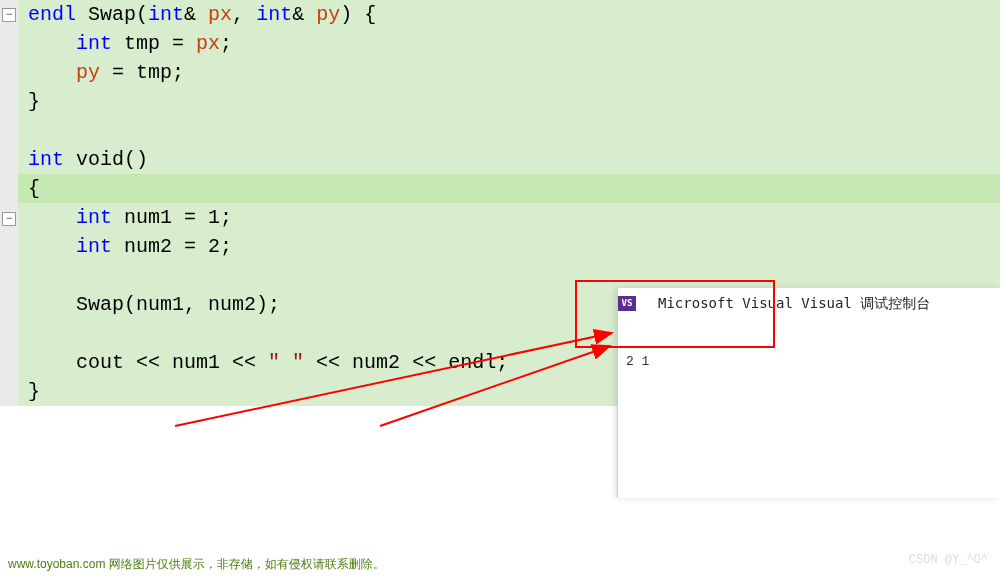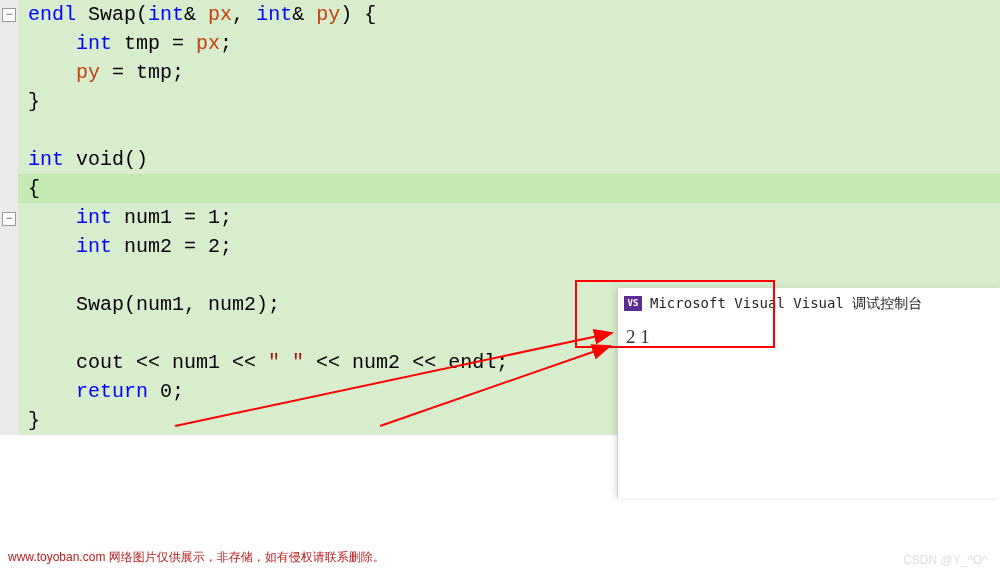--- a/index.html
+++ b/index.html
@@ -61,44 +61,44 @@
       width: 383px;
       height: 210px;
       background: #fff;
       border-left: 1px solid #ccc;
       box-shadow: -2px 0 6px rgba(0,0,0,0.12);
       font-family: 'Microsoft YaHei', Consolas, monospace;
     }
     .console-titlebar {
       height: 30px;
       line-height: 30px;
-      padding-left: 6px;
       font-size: 14px;
       display: flex;
       align-items: center;
-      gap: 8px;
+      gap: 22px;
       color: #222;
     }
     .vs-icon {
       width: 18px;
       height: 15px;
       background: #5c2d91;
       display: inline-flex;
       align-items: center;
       justify-content: center;
       color: #fff;
       font-size: 9px;
       font-weight: bold;
     }
     .console-body {
       padding: 3px 8px 6px 8px;
-      font-size: 19px;
+      font-size: 13px;
       color: #333;
       line-height: 1.7;
-      font-family: Liberation Serif, serif;
+      font-family: Liberation Mono, monospace;
+      margin-top: 30px;
     }
     .cursor-block {
       display: inline-block;
       width: 10px;
       height: 16px;
       background: #333;
       vertical-align: middle;
     }
     
     .annot-box {
@@ -108,33 +108,33 @@
     }
     .arrow-svg {
       position: absolute;
       top: 0;
       left: 0;
       pointer-events: none;
     }
     
     .watermark {
       position: absolute;
-      bottom: 19px;
+      bottom: 12px;
       left: 8px;
       font-size: 12px;
-      color: #b91c1c;
+      color: #4d7c0f;
       font-family: Arial, sans-serif;
     }
     .csdn-mark {
       position: absolute;
       bottom: 18px;
       right: 12px;
       font-size: 12px;
       color: #ddd;
-      font-family: Liberation Sans, sans-serif;
+      font-family: Liberation Mono, monospace;
       margin-top: 8px;
     }
   </style>
 </head>
 <body>
 
 <div class="code-area">
   <div class="gutter">
     <div class="fold-icon" style="top:8px;">−</div>
     <div class="fold-icon" style="top:212px;">−</div>
@@ -146,21 +146,20 @@
   <div class="line"><span class="punct">}</span></div>
   <div class="line"></div>
   <div class="line"><span class="type">int</span><span> </span><span class="ident">void</span><span class="punct">()</span></div>
   <div class="line highlight"><span class="punct">{</span></div>
   <div class="line">    <span class="type">int</span><span> </span><span class="ident">num1</span><span class="punct"> = </span><span class="num">1</span><span class="punct">;</span></div>
   <div class="line">    <span class="type">int</span><span> </span><span class="ident">num2</span><span class="punct"> = </span><span class="num">2</span><span class="punct">;</span></div>
   <div class="line"></div>
   <div class="line">    <span class="ident">Swap</span><span class="punct">(</span><span class="ident">num1</span><span class="punct">, </span><span class="ident">num2</span><span class="punct">);</span></div>
   <div class="line"></div>
   <div class="line">    <span class="ident">cout</span><span class="punct"> &lt;&lt; </span><span class="ident">num1</span><span class="punct"> &lt;&lt; </span><span class="str">" "</span><span class="punct"> &lt;&lt; </span><span class="ident">num2</span><span class="punct"> &lt;&lt; </span><span class="ident">endl</span><span class="punct">;</span></div>
-  <div class="line">    <span class="ret">return</span><span> </span><span class="num">0</span><span class="punct">;</span></div>
   <div class="line"><span class="punct">}</span></div>
 </div>
 
 <div class="console-window">
   <div class="console-titlebar">
     <span class="vs-icon">VS</span>
     <span>Microsoft Visual Visual 调试控制台</span>
   </div>
   <div class="console-body">
     <div>2 1</div>

